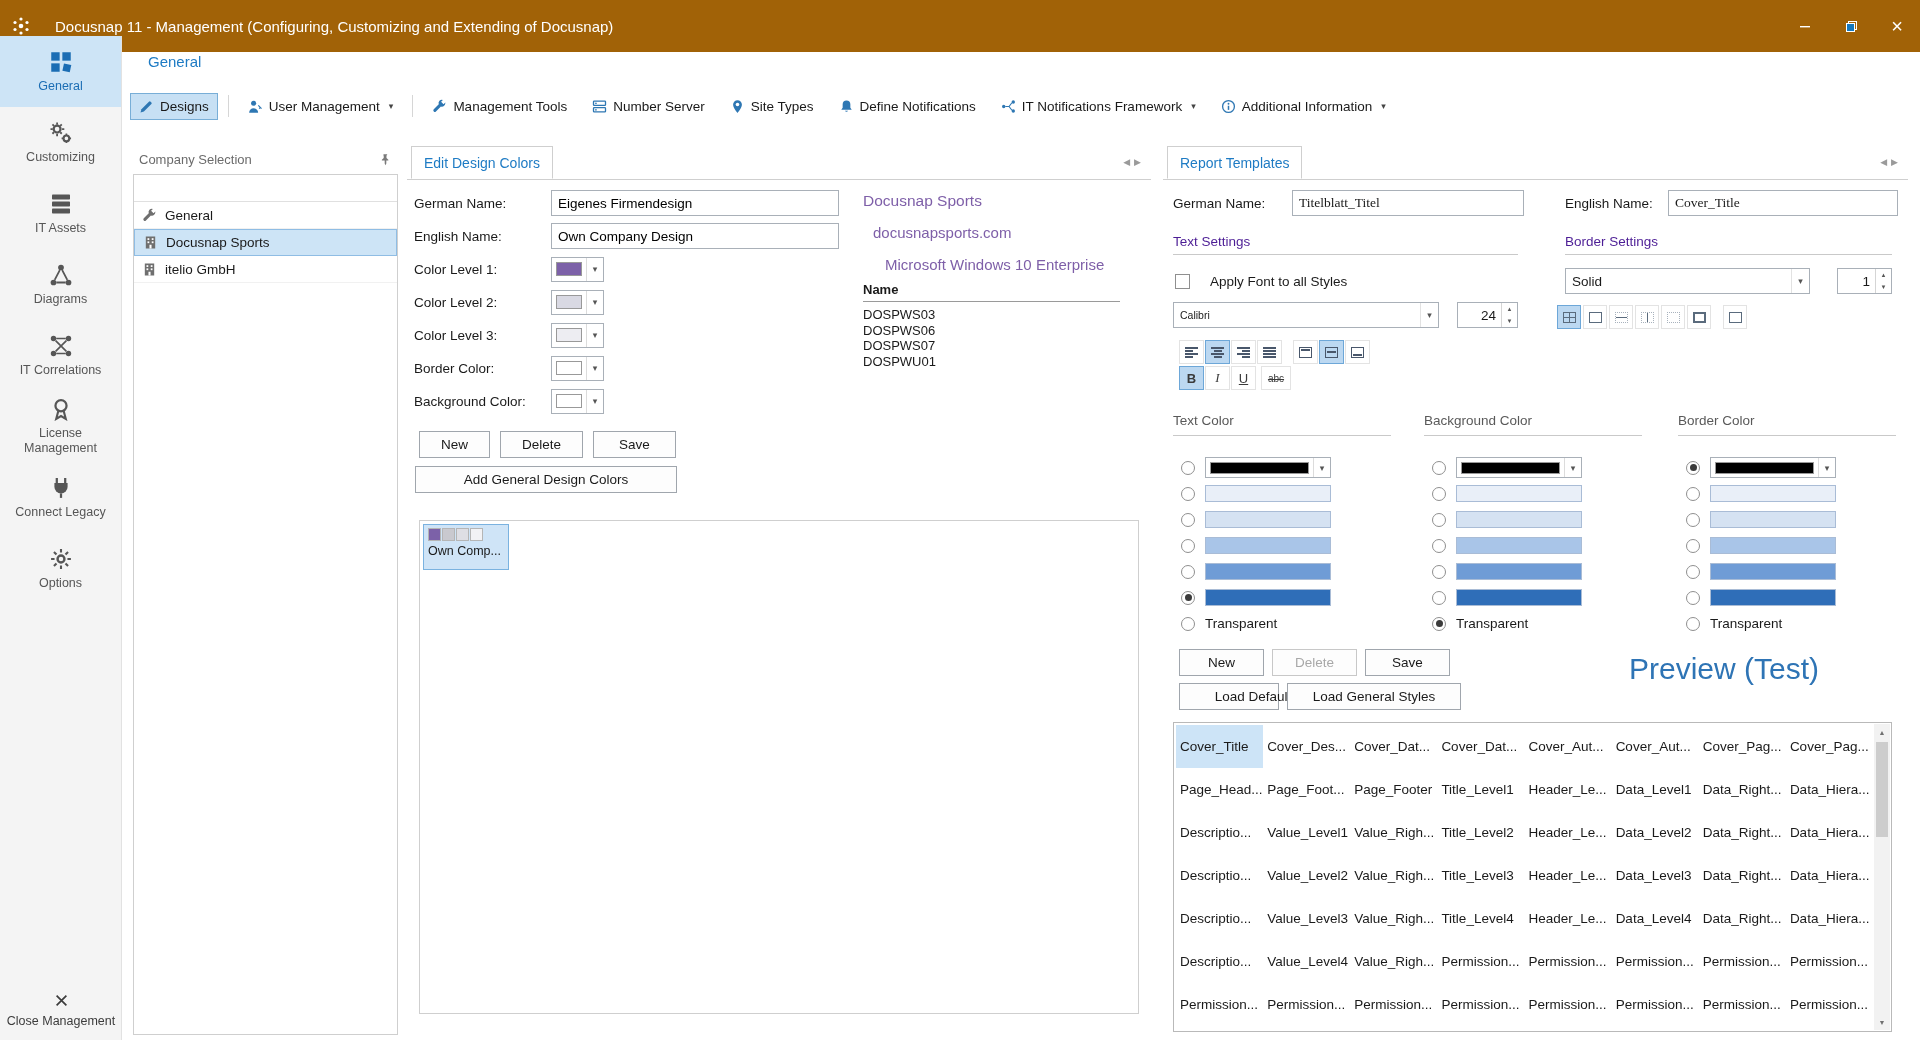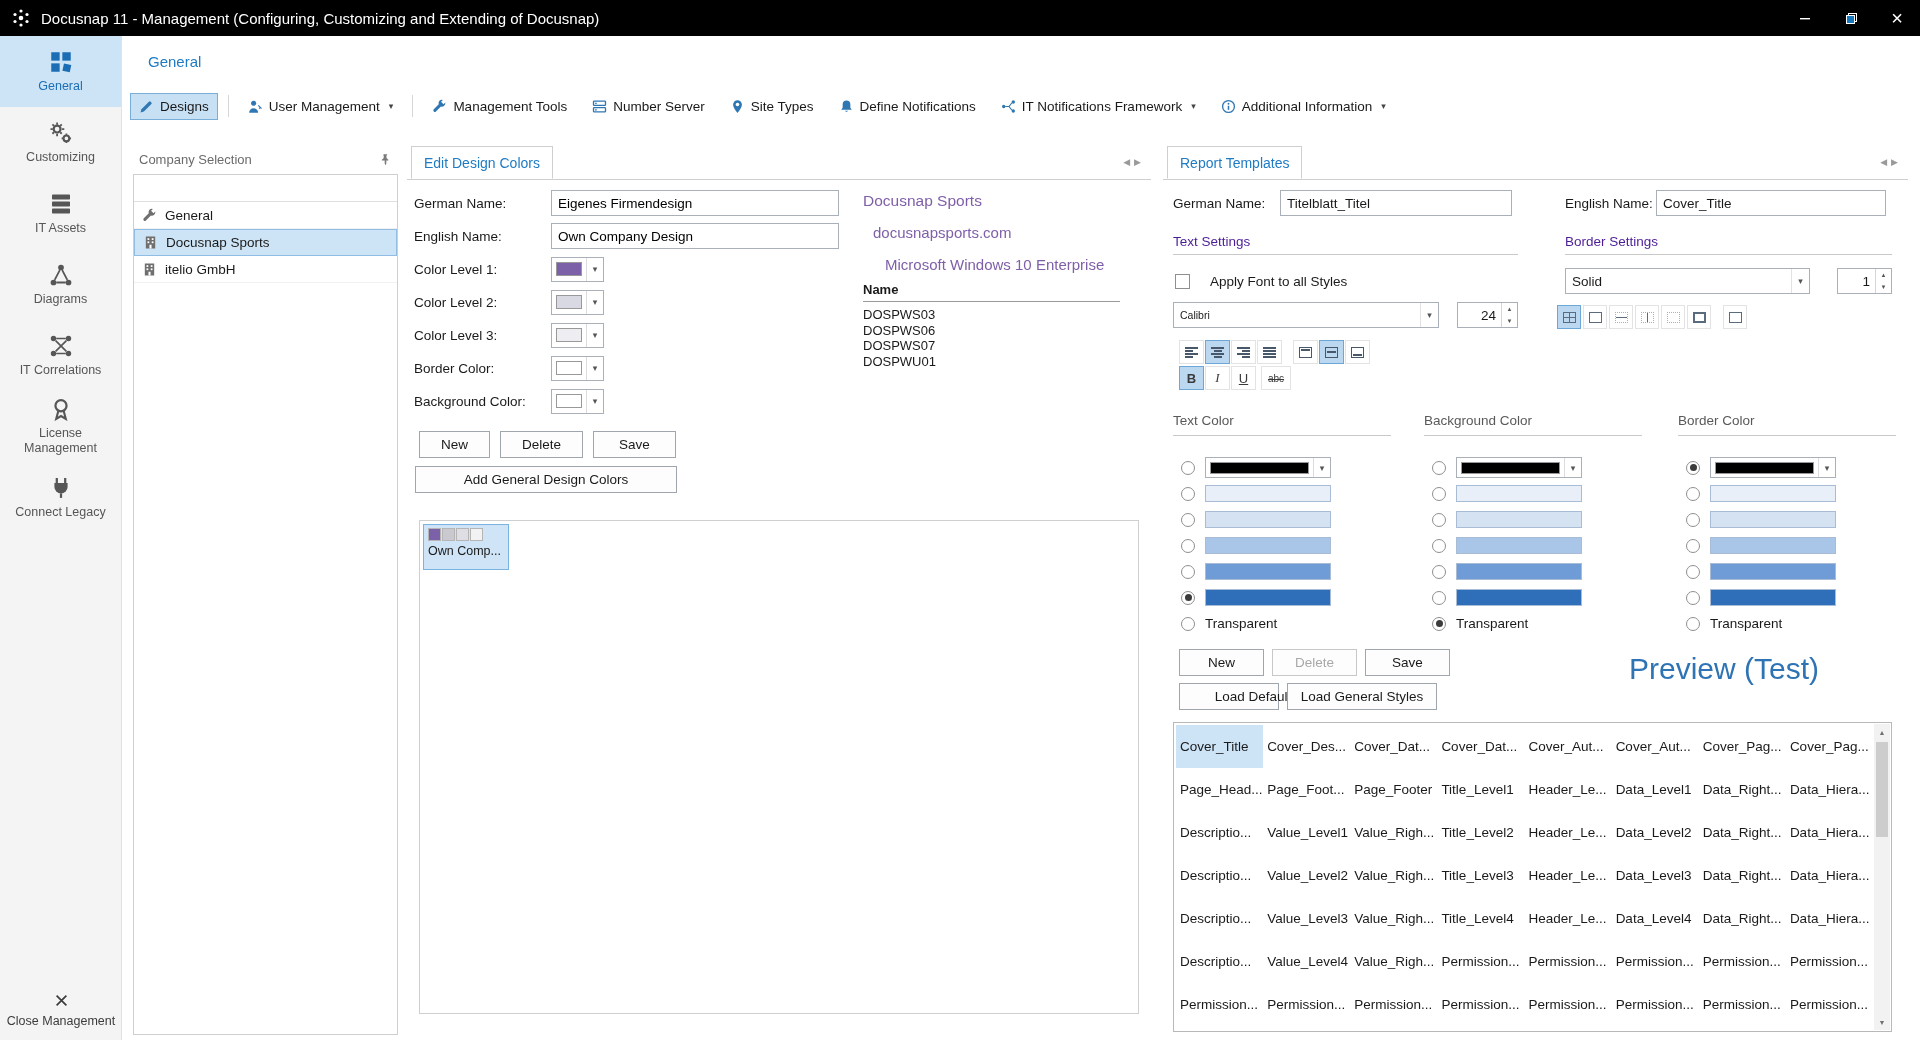--- a/index.html
+++ b/index.html
@@ -1,21 +1,21 @@
 <!DOCTYPE html>
 <html><head>
 <meta charset="utf-8">
 <style>
   html,body{margin:0;padding:0;background:#fff;}
   .app{position:relative;width:1920px;height:1040px;overflow:hidden;background:#fff;
        font-family:"Liberation Sans",sans-serif;font-size:13.5px;color:#1a1a1a;cursor:default;}
 
   
-  .titlebar{position:absolute;left:0;top:0;width:1920px;height:36px;background:#000000;
-            display:flex;align-items:center;padding-left:10px;box-sizing:border-box;gap:9px;}
+  .titlebar{position:absolute;left:0;top:0;width:1920px;height:52px;background:#a16207;
+            display:flex;align-items:center;padding-left:10px;box-sizing:border-box;gap:23px;}
   .title{color:#fff;font-size:15px;white-space:nowrap;}
   .winbtns{margin-left:auto;display:flex;height:36px;}
   .winbtn{width:46px;height:36px;display:flex;align-items:center;justify-content:center;color:#fff;}
   .winbtn.close{font-size:20px;}
 
   
   .sidebar{position:absolute;left:0;top:36px;width:122px;height:1004px;background:#f4f4f4;
            border-right:1px solid #e2e2e2;box-sizing:border-box;}
   .side-item{height:71px;display:flex;flex-direction:column;align-items:center;justify-content:center;
              gap:5px;color:#565656;font-size:12.5px;text-align:center;}
@@ -35,21 +35,21 @@
   .tb-ico{width:15px;height:15px;color:#2e77b3;display:block;}
   .tb-ico svg{width:15px;height:15px;display:block;}
   .tb-caret{font-size:9px;color:#444;margin-left:3px;}
   .tb-sep{width:1px;height:22px;background:#d6d6d6;margin:0 3px;}
 
   
   .lbl{position:absolute;font-size:13.5px;color:#1a1a1a;white-space:nowrap;}
   .sect{position:absolute;font-size:13.5px;color:#4c1d95;white-space:nowrap;}
   .rule{position:absolute;height:1px;background:#c9c9c9;}
   .txt{position:absolute;height:26px;border:1px solid #a9b0b8;background:#fff;box-sizing:border-box;
-       font-family:Liberation Sans, sans-serif;font-size:13.5px;padding:0 6px;color:#1a1a1a;}
+       font-family:Liberation Serif, serif;font-size:13.5px;padding:0 6px;color:#1a1a1a;margin-left:12px;}
   .btn{position:absolute;height:27px;border:1px solid #a0a6ad;background:#fdfdfd;display:flex;
        align-items:center;justify-content:center;font-size:13.5px;box-sizing:border-box;white-space:nowrap;}
   .btn.disabled{color:#a8a8a8;border-color:#c8c8c8;}
   .radio{width:14px;height:14px;border:1px solid #8f8f8f;border-radius:50%;background:#fff;
          flex:none;display:inline-block;position:relative;box-sizing:border-box;}
   .radio.checked::after{content:"";position:absolute;inset:2.5px;border-radius:50%;background:#3b3b3b;}
   .chk{width:15px;height:15px;border:1px solid #8f8f8f;background:#fff;display:inline-block;flex:none;box-sizing:border-box;}
   .color-dd{display:inline-flex;align-items:center;border:1px solid #a9b0b8;background:#fff;height:25px;box-sizing:border-box;}
   .color-dd .sw{width:26px;height:14px;border:1px solid #999;margin:0 4px;box-sizing:border-box;}
   .color-dd .dd{width:16px;align-self:stretch;display:flex;align-items:center;justify-content:center;
@@ -266,20 +266,29 @@
         <div class="side-item">
           <span class="side-ico">
             <svg viewBox="0 0 16 16" fill="currentColor" xmlns="http://www.w3.org/2000/svg">
               <path d="M5.2 1.4v3.2M10.8 1.4v3.2" stroke="currentColor" stroke-width="1.5" fill="none"></path>
               <path d="M3.6 4.6h8.8v2.6a4.4 4.4 0 0 1-8.8 0z"></path>
               <path d="M8 11.6v3" stroke="currentColor" stroke-width="1.5" fill="none"></path>
             </svg>
           </span>
           <span class="side-lbl">Connect Legacy</span>
         </div>
+        <div class="side-item">
+          <span class="side-ico">
+            <svg viewBox="0 0 16 16" fill="currentColor" xmlns="http://www.w3.org/2000/svg">
+              <circle cx="8" cy="8" r="2.3" fill="none" stroke="currentColor" stroke-width="1.6"></circle>
+              <path d="M8 1.4v2.3M8 12.3v2.3M1.4 8h2.3M12.3 8h2.3M3.3 3.3L5 5M11 11l1.7 1.7M12.7 3.3L11 5M5 11l-1.7 1.7" stroke="currentColor" stroke-width="1.4" fill="none"></path>
+            </svg>
+          </span>
+          <span class="side-lbl">Options</span>
+        </div>
       </div>
     <div class="side-close">
       <span class="side-ico">
         <svg viewBox="0 0 16 16" fill="none" stroke="#3c3c3c" stroke-width="1.6">
             <path d="M3.4 3.4l9.2 9.2M12.6 3.4l-9.2 9.2"></path>
           </svg>
       </span>
       <span>Close Management</span>
     </div>
   </div>
@@ -713,21 +722,21 @@
             <span class="radio"></span>
             <span class="cc-trans">Transparent</span>
           </div>
         </div>
       </div>
 
     <div class="btn" style="left:16px;top:503px;width:85px;">New</div>
     <div class="btn disabled" style="left:109px;top:503px;width:85px;">Delete</div>
     <div class="btn" style="left:202px;top:503px;width:85px;">Save</div>
     <div class="btn" style="left:16px;top:537px;width:100px;padding-left:48px;">Load Default</div>
-    <div class="btn" style="left:124px;top:537px;width:150px;">Load General Styles</div>
+    <div class="btn" style="left:124px;top:537px;width:174px;">Load General Styles</div>
 
     <div class="preview-lbl">Preview (Test)</div>
 
     <div class="tpl-grid">
       <div class="tpl-cells" id="tplCells">
           <div class="tpl-cell selected">Cover_Title</div>
           <div class="tpl-cell">Cover_Des...</div>
           <div class="tpl-cell">Cover_Dat...</div>
           <div class="tpl-cell">Cover_Dat...</div>
           <div class="tpl-cell">Cover_Aut...</div>

